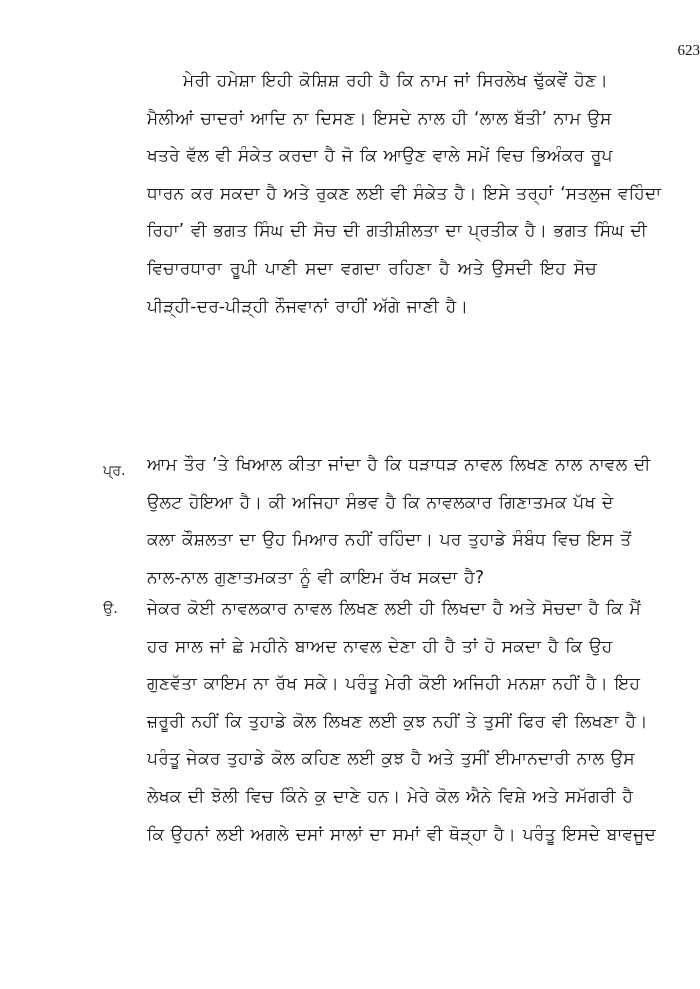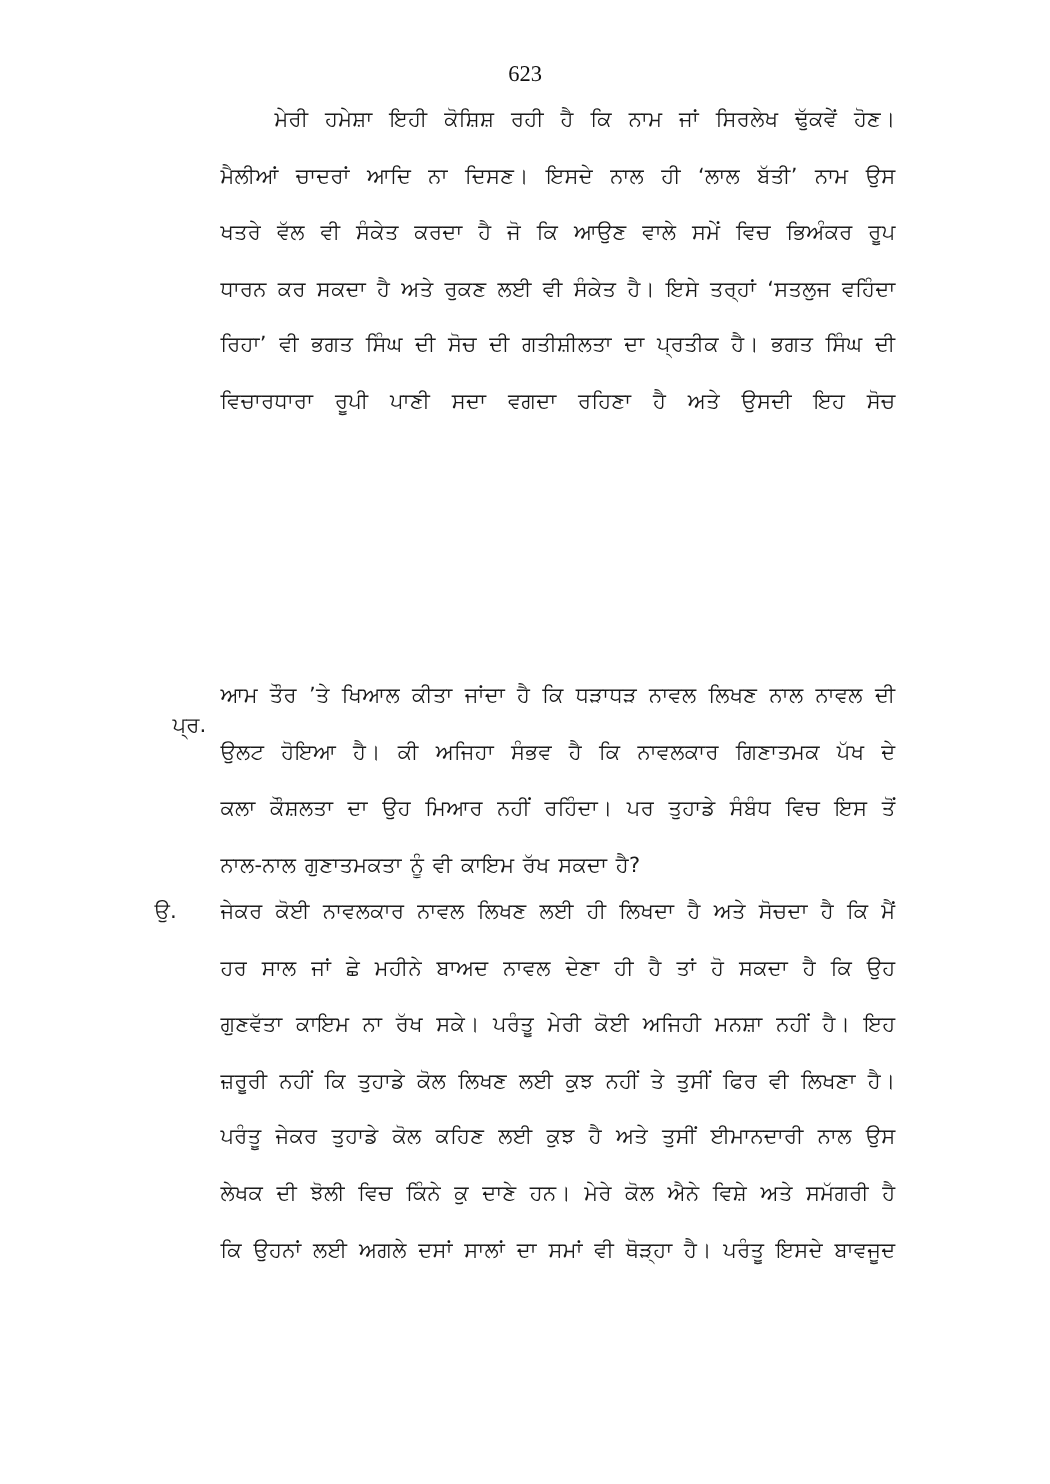--- a/index.html
+++ b/index.html
@@ -13,35 +13,35 @@
       position: relative;
       overflow: hidden;
       font-family: "DejaVu Sans", sans-serif;
       color: #1a1a1a;
     }
     .page-number {
       position: absolute;
       top: 42px;
       left: 0;
       width: 700px;
-      text-align: center;
+      text-align: right;
       font-family: "Liberation Serif", serif;
       font-size: 15px;
       color: #111;
     }
     .block {
       position: absolute;
       left: 147px;
       width: 450px;
     }
     .line {
       display: block;
       height: 37.6px;
       line-height: 37.6px;
-      font-size: 14px;
+      font-size: 17px;
       white-space: nowrap;
       text-align: justify;
       text-align-last: justify;
       letter-spacing: 0.2px;
       word-spacing: 1px;
     }
     .line.last {
       text-align-last: left;
     }
     .line.indent {
@@ -60,23 +60,24 @@
 
 <div class="page-number">623</div>
 
 <div class="block" style="top: 62px;">
   <span class="line indent">ਮੇਰੀ ਹਮੇਸ਼ਾ ਇਹੀ ਕੋਸ਼ਿਸ਼ ਰਹੀ ਹੈ ਕਿ ਨਾਮ ਜਾਂ ਸਿਰਲੇਖ ਢੁੱਕਵੇਂ ਹੋਣ।</span>
   <span class="line">ਮੈਲੀਆਂ ਚਾਦਰਾਂ ਆਦਿ ਨਾ ਦਿਸਣ। ਇਸਦੇ ਨਾਲ ਹੀ ‘ਲਾਲ ਬੱਤੀ’ ਨਾਮ ਉਸ</span>
   <span class="line">ਖਤਰੇ ਵੱਲ ਵੀ ਸੰਕੇਤ ਕਰਦਾ ਹੈ ਜੋ ਕਿ ਆਉਣ ਵਾਲੇ ਸਮੇਂ ਵਿਚ ਭਿਅੰਕਰ ਰੂਪ</span>
   <span class="line">ਧਾਰਨ ਕਰ ਸਕਦਾ ਹੈ ਅਤੇ ਰੁਕਣ ਲਈ ਵੀ ਸੰਕੇਤ ਹੈ। ਇਸੇ ਤਰ੍ਹਾਂ ‘ਸਤਲੁਜ ਵਹਿੰਦਾ</span>
   <span class="line">ਰਿਹਾ’ ਵੀ ਭਗਤ ਸਿੰਘ ਦੀ ਸੋਚ ਦੀ ਗਤੀਸ਼ੀਲਤਾ ਦਾ ਪ੍ਰਤੀਕ ਹੈ। ਭਗਤ ਸਿੰਘ ਦੀ</span>
   <span class="line">ਵਿਚਾਰਧਾਰਾ ਰੂਪੀ ਪਾਣੀ ਸਦਾ ਵਗਦਾ ਰਹਿਣਾ ਹੈ ਅਤੇ ਉਸਦੀ ਇਹ ਸੋਚ</span>
+  <span class="line last">ਪੀੜ੍ਹੀ-ਦਰ-ਪੀੜ੍ਹੀ ਨੌਜਵਾਨਾਂ ਰਾਹੀਂ ਅੱਗੇ ਜਾਣੀ ਹੈ।</span>
 </div>
 
-<div class="label" style="top: 466px; margin-left: 12px;">ਪ੍ਰ.</div>
+<div class="label" style="top: 452px;">ਪ੍ਰ.</div>
 <div class="block" style="top: 446px;">
   <span class="line">ਆਮ ਤੌਰ ’ਤੇ ਖਿਆਲ ਕੀਤਾ ਜਾਂਦਾ ਹੈ ਕਿ ਧੜਾਧੜ ਨਾਵਲ ਲਿਖਣ ਨਾਲ ਨਾਵਲ ਦੀ</span>
   <span class="line">ਉਲਟ ਹੋਇਆ ਹੈ। ਕੀ ਅਜਿਹਾ ਸੰਭਵ ਹੈ ਕਿ ਨਾਵਲਕਾਰ ਗਿਣਾਤਮਕ ਪੱਖ ਦੇ</span>
   <span class="line">ਕਲਾ ਕੌਸ਼ਲਤਾ ਦਾ ਉਹ ਮਿਆਰ ਨਹੀਂ ਰਹਿੰਦਾ। ਪਰ ਤੁਹਾਡੇ ਸੰਬੰਧ ਵਿਚ ਇਸ ਤੋਂ</span>
   <span class="line last">ਨਾਲ-ਨਾਲ ਗੁਣਾਤਮਕਤਾ ਨੂੰ ਵੀ ਕਾਇਮ ਰੱਖ ਸਕਦਾ ਹੈ?</span>
 </div>
 
 <div class="label" style="top: 590px;">ਉ.</div>
 <div class="block" style="top: 590px;">
   <span class="line">ਜੇਕਰ ਕੋਈ ਨਾਵਲਕਾਰ ਨਾਵਲ ਲਿਖਣ ਲਈ ਹੀ ਲਿਖਦਾ ਹੈ ਅਤੇ ਸੋਚਦਾ ਹੈ ਕਿ ਮੈਂ</span>

